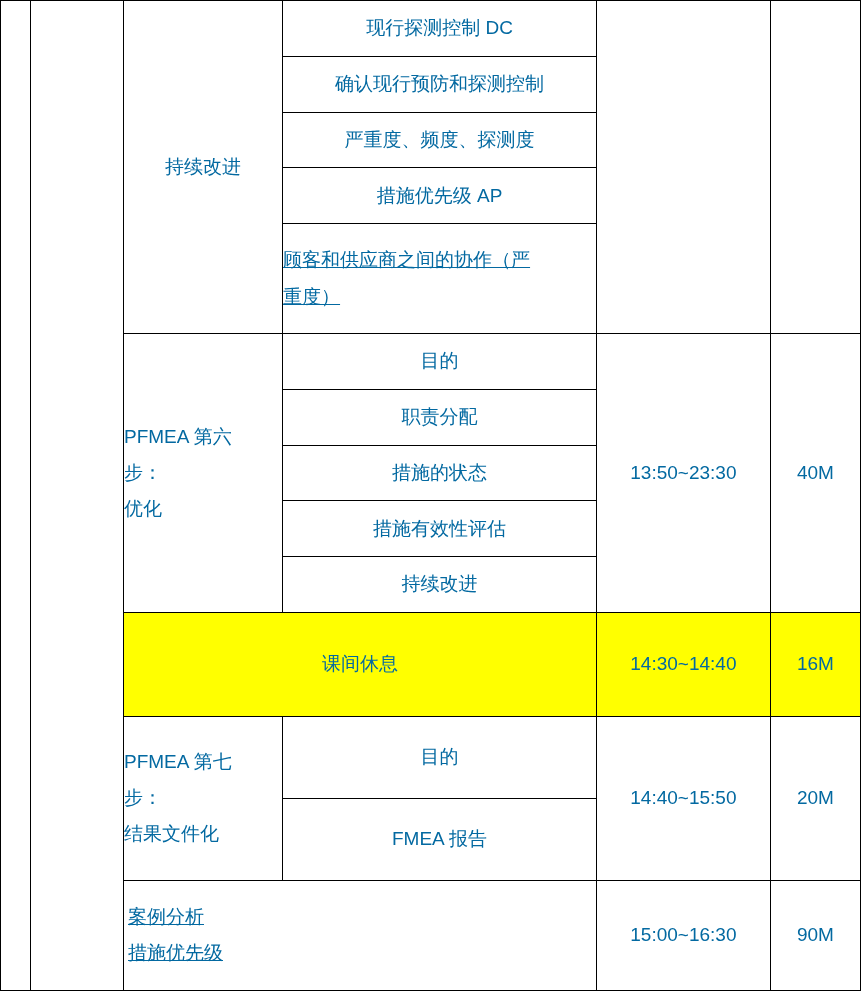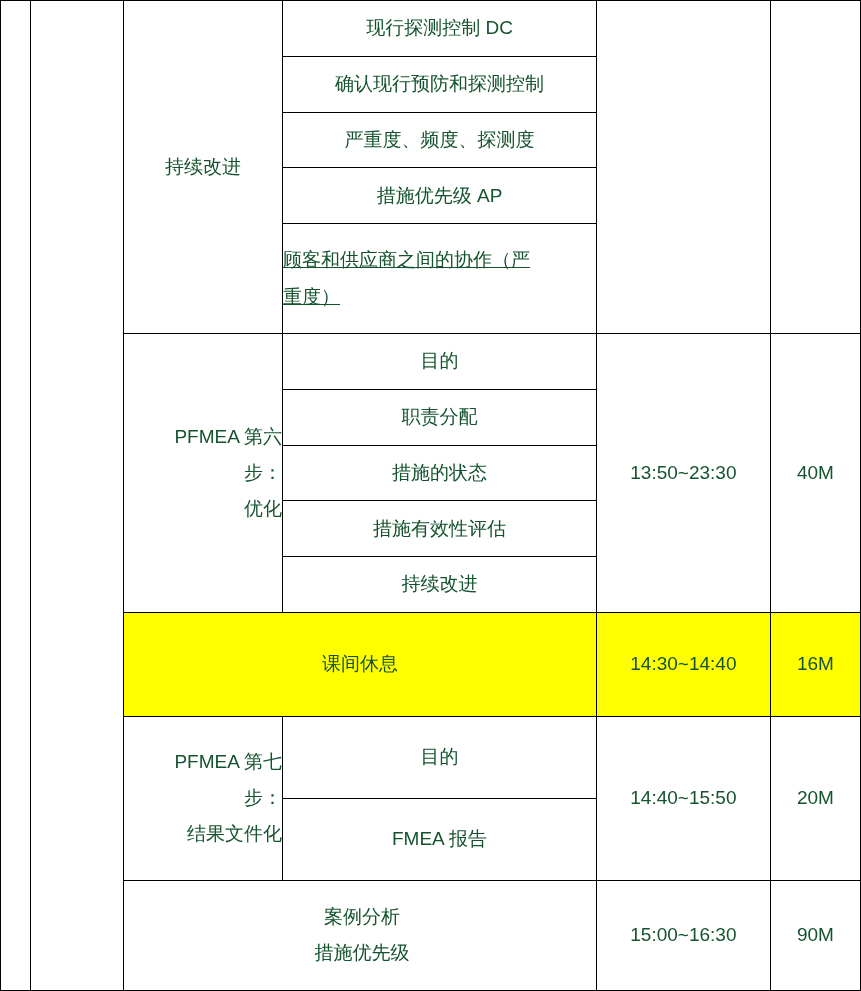--- a/index.html
+++ b/index.html
@@ -20,21 +20,21 @@
     width: 861px;
     height: 991px;
   }
   table.schedule td {
     border: 1.5px solid #000000;
     padding: 0;
     font-size: 19px;
     line-height: 1.9;
     vertical-align: middle;
     text-align: center;
-    color: #14532d;
+    color: #0369a1;
   }
   
   col.c0 { width: 28px; }
   col.c1 { width: 88px; }
   col.c2 { width: 150px; }
   col.c3 { width: 296px; }
   col.c4 { width: 164px; }
   col.c5 { width: 85px; }
 
   td.edge-left {
@@ -58,26 +58,27 @@
   }
   td.break.center {
     text-align: center;
     padding: 16px;
   }
   .multiline {
     display: block;
   }
   .multiline span {
     display: block;
-    text-align: right;
+    text-align: left;
   }
   .left-block {
     display: block;
-    text-align: center;
+    text-align: left;
     padding-left: 4px;
+    text-decoration: underline;
   }
   .left-block span {
     display: block;
   }
   .wrap2 {
     display: block;
     text-align: left;
   }
   .wrap2 span { display:block;text-decoration:underline; }
 </style>

